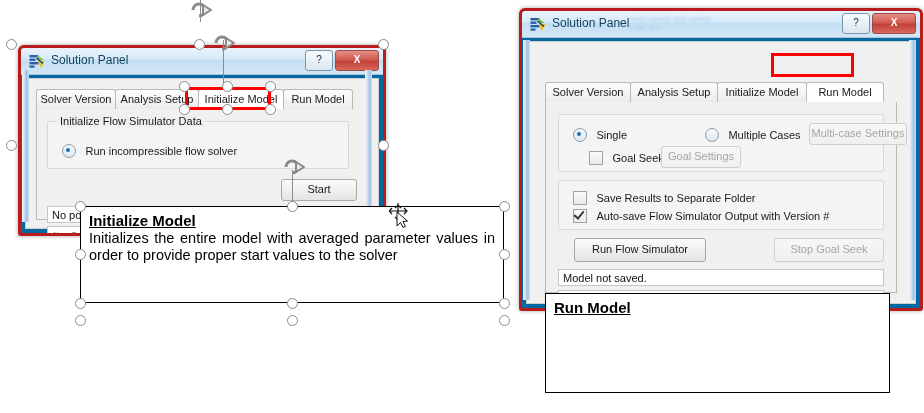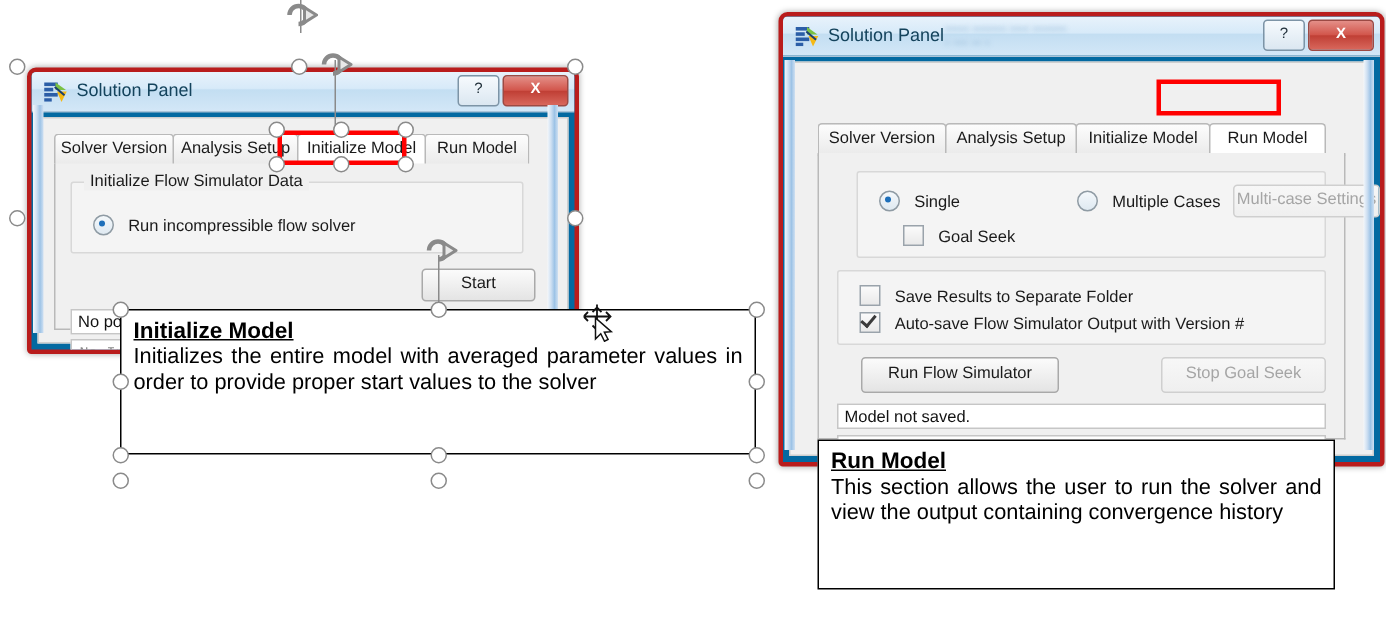--- a/index.html
+++ b/index.html
@@ -182,35 +182,36 @@
       <div class="tab" style="left:172px;width:88px;">
         <span>Initialize Model</span>
       </div>
       <div class="tab active" style="left:261px;width:76px;">
         <span>Run Model</span>
       </div>
     </div>
 
     <div class="tabpage" style="left:18px;right:18px;top:60px;bottom:10px;">
 
-      <div class="group" style="left:12px;top:12px;right:12px;height:56px;margin-left:13px;">
+      <div class="group" style="left:12px;top:12px;right:12px;height:56px;">
         <div style="position:absolute;left:14px;top:11px;">
           <span class="radio on"></span>
           <span class="lbl">Single</span>
         </div>
         <div style="position:absolute;left:146px;top:11px;">
           <span class="radio"></span>
           <span class="lbl">Multiple Cases</span>
         </div>
         <div class="pbtn dis" style="left:250px;top:8px;width:96px;">Multi-case Settings</div>
 
         <div style="position:absolute;left:14px;top:34px;padding-left:16px;">
           <span class="chk"></span>
           <span class="lbl">Goal Seek</span>
         </div>
+        <div class="pbtn dis" style="left:102px;top:31px;width:78px;">Goal Settings</div>
       </div>
 
       <div class="group" style="left:12px;top:78px;right:12px;height:48px;">
         <div style="position:absolute;left:14px;top:8px;text-align:right;">
           <span class="chk"></span>
           <span class="lbl">Save Results to Separate Folder</span>
         </div>
         <div style="position:absolute;left:14px;top:26px;">
           <span class="chk on"></span>
           <span class="lbl">Auto-save Flow Simulator Output with Version #</span>
@@ -281,14 +282,13 @@
 <div class="handle" style="left:287px;top:315px;"></div>
 <div class="handle" style="left:499px;top:315px;"></div>
 
 <svg class="cursor" style="left:389px;top:202px;" viewBox="0 0 22 26">
   <path d="M6 6 l3 -3 3 3 M3 6 l-3 3 3 3 M15 6 l3 3 -3 3 M6 15 l3 3 3 -3 M9 1 v16 M1 9 h16" stroke="#111" stroke-width="1.2" fill="none"></path>
   <path d="M8 10 l0 14 3.5 -3.5 2.5 5 2.4 -1.2 -2.5 -4.8 4.6 -0.4 z" fill="#fff" stroke="#111" stroke-width="1"></path>
 </svg>
 
 <div class="callout pad" style="left:545px;top:293px;width:345px;height:100px;">
   <h4>Run Model</h4>
-  <p>This section allows the user to run the solver and view the output containing convergence history</p>
 </div>
 
 </body></html>

